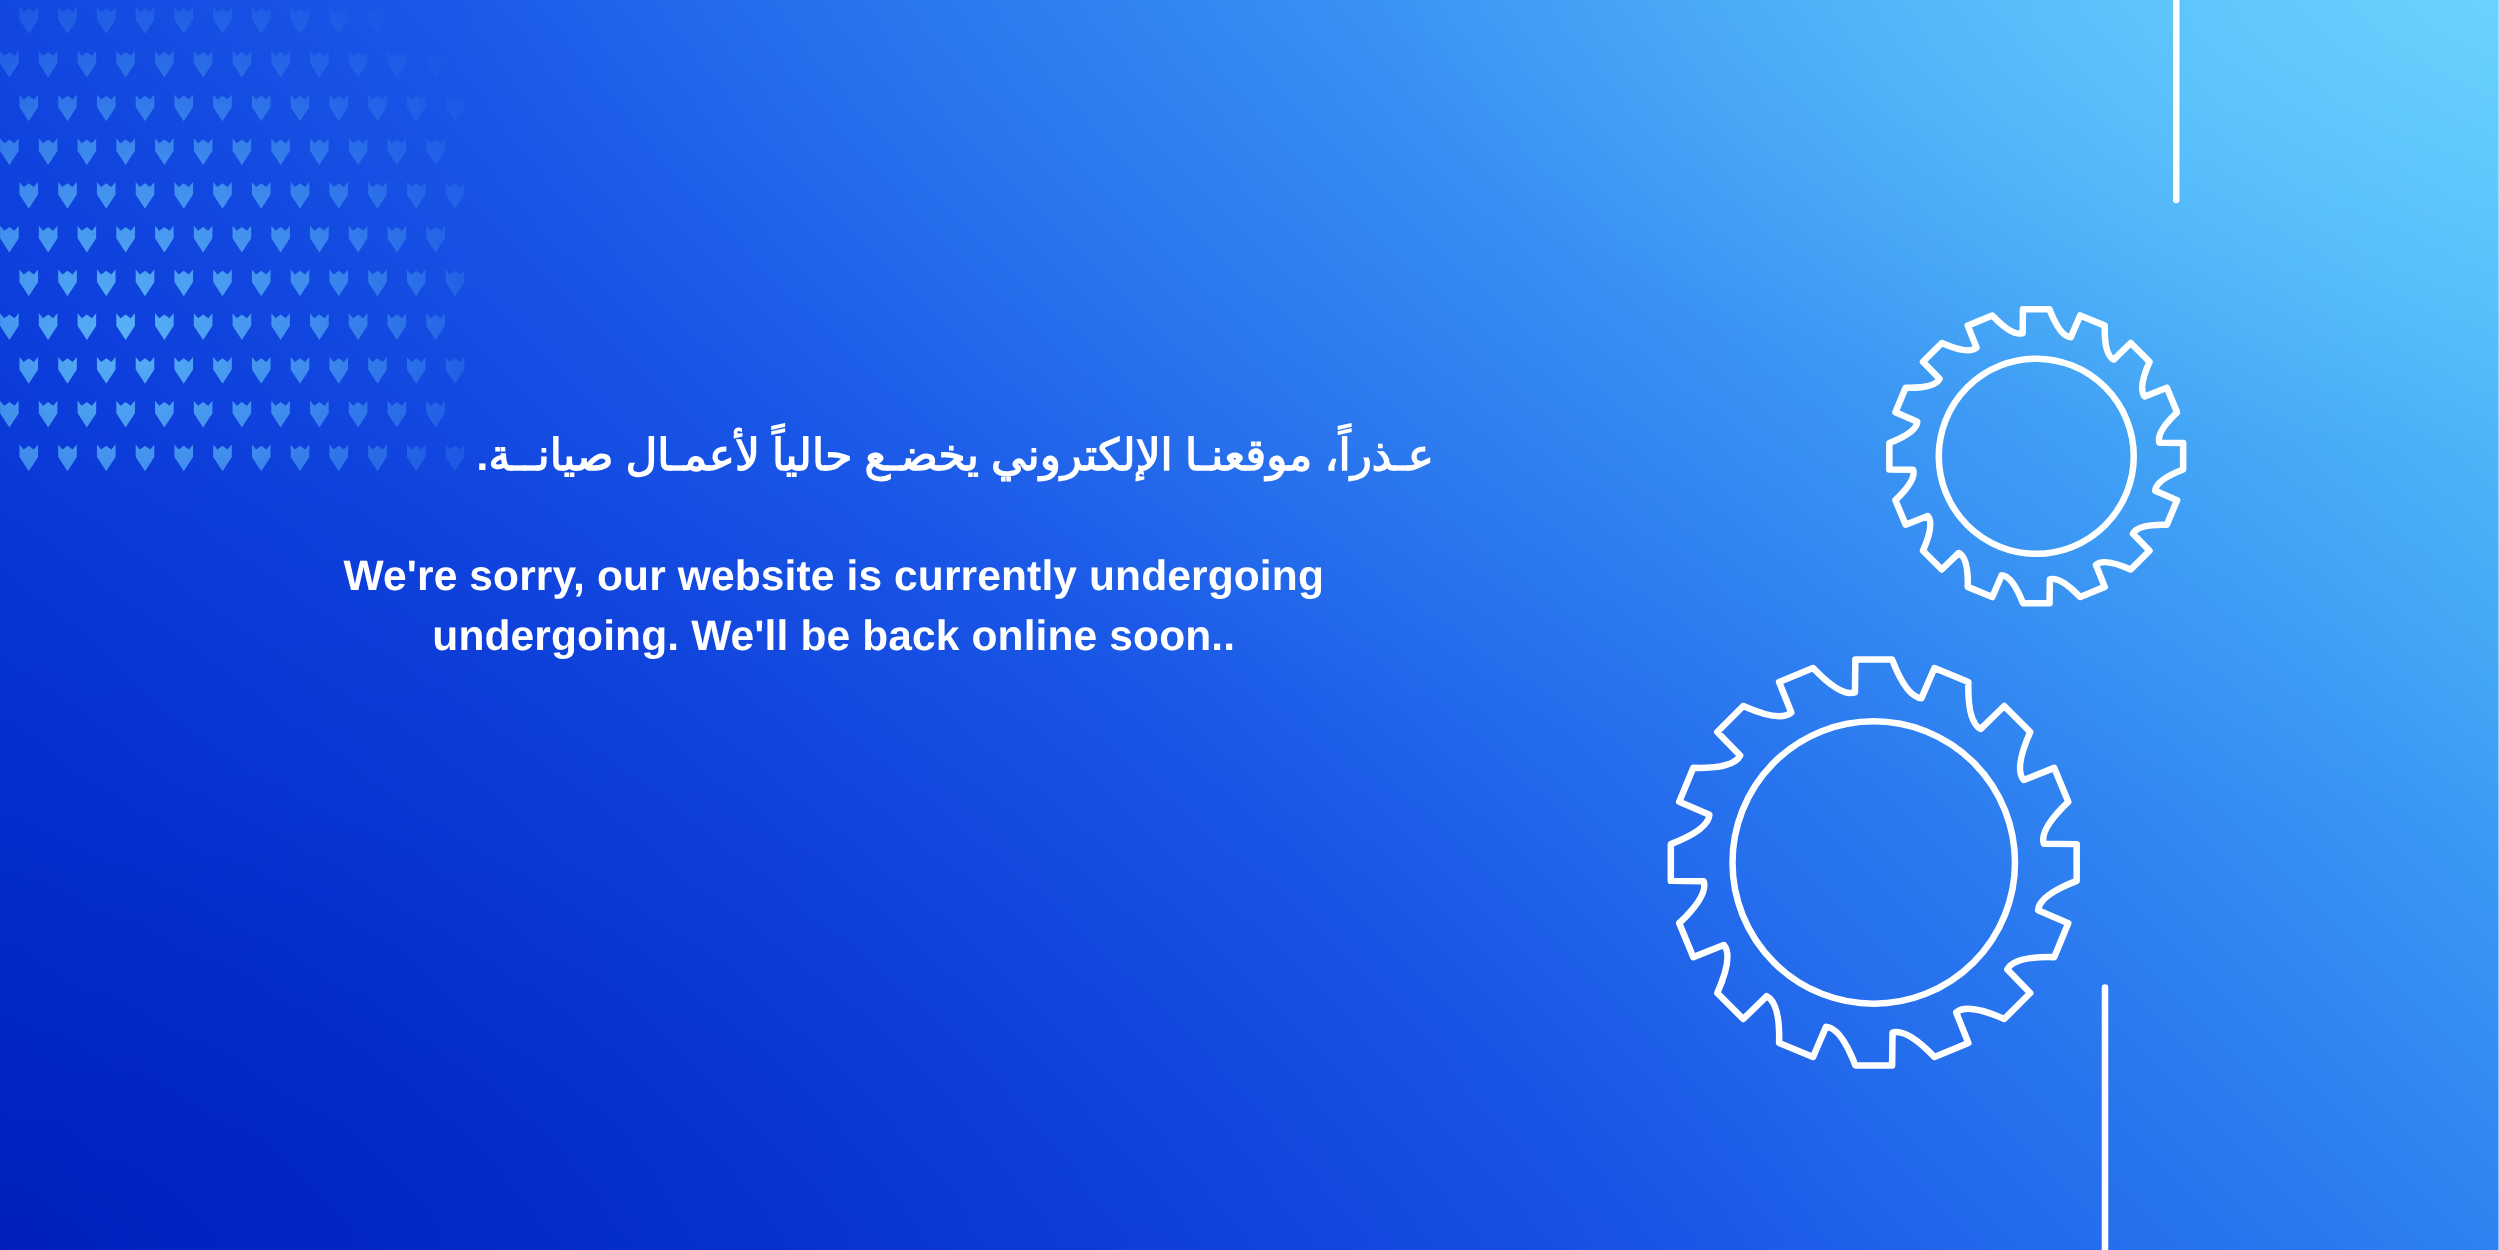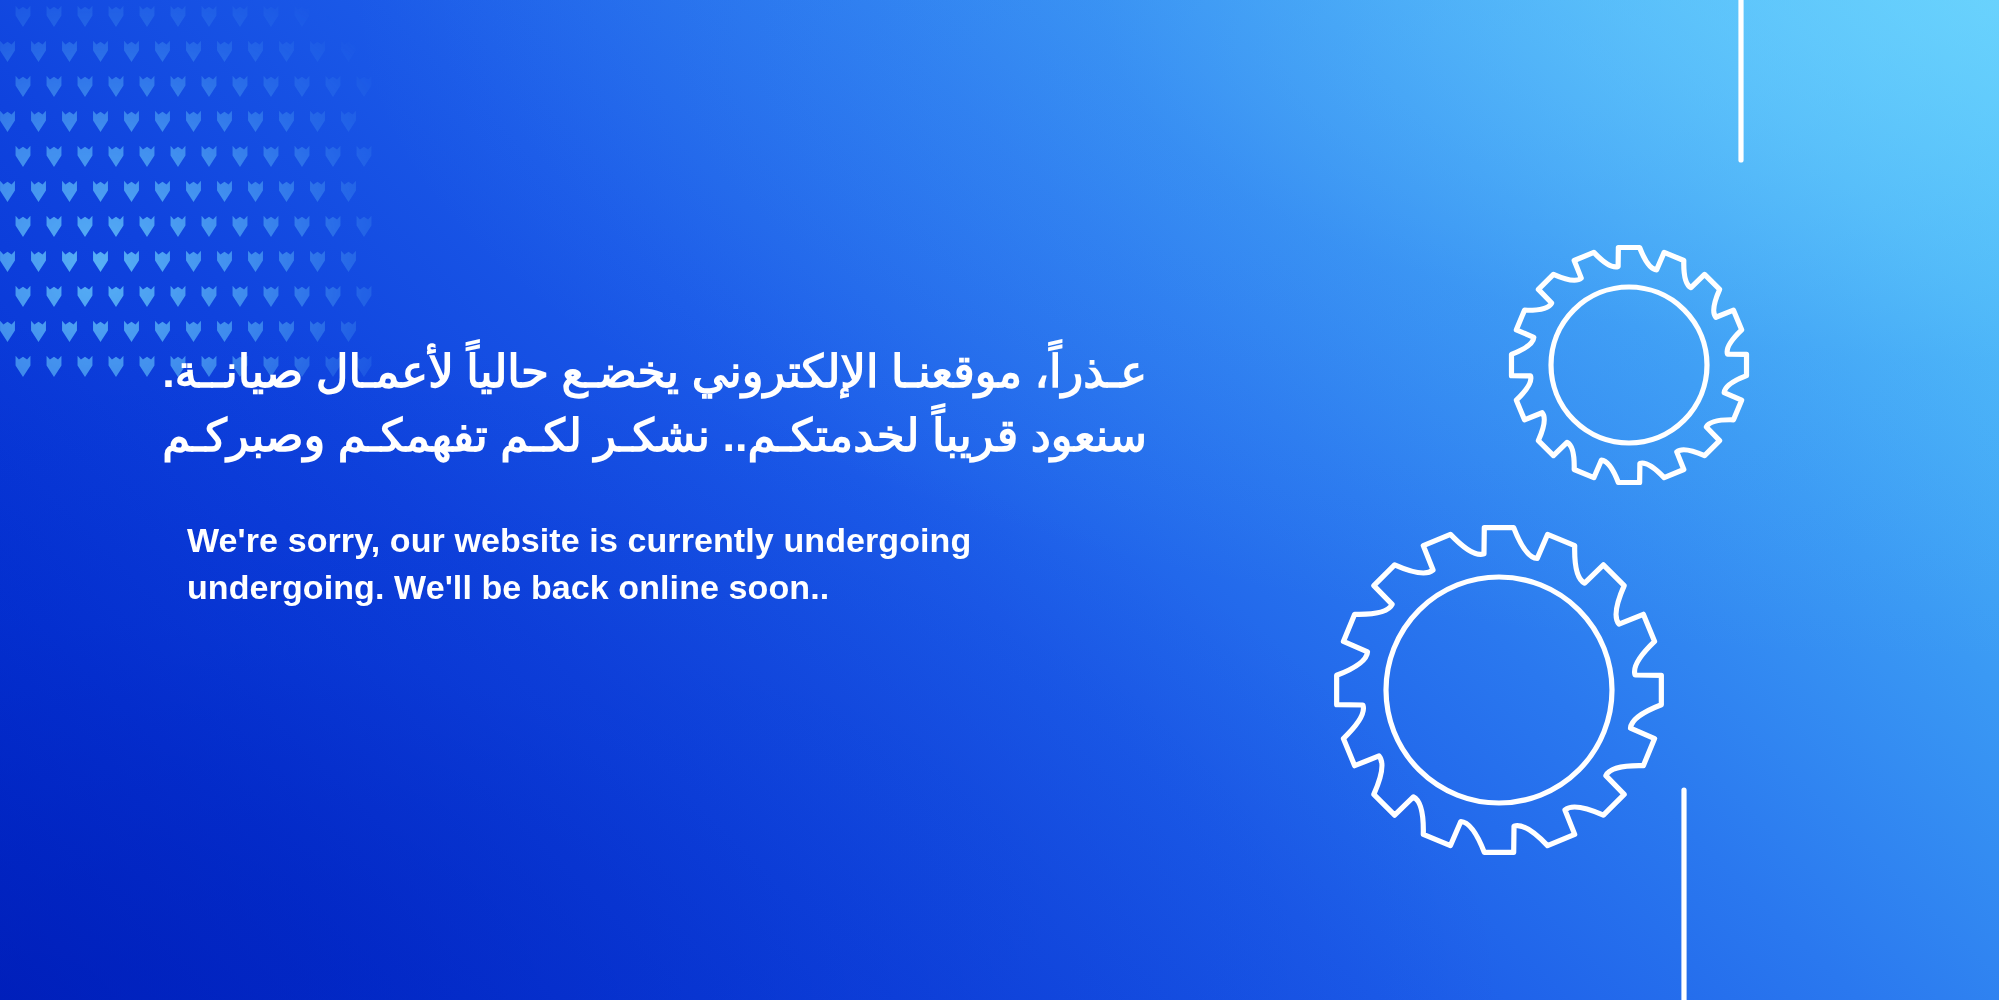--- a/index.html
+++ b/index.html
@@ -59,28 +59,28 @@
   
   #message-block {
     position:absolute;
     left:187px; top:340px;
     width:960px;
   }
   .ar-line {
     direction:rtl;
     text-align:right;
     color:#ffffff;
-    font-size:45px;
+    font-size:35px;
     font-weight:bold;
     line-height:1.43;
     letter-spacing:0px;
     white-space:nowrap;
   }
   #arabic-message { margin-bottom:0; }
-  #english-message { margin-top:48px; }
+  #english-message { margin-top:48px;text-align:center; }
   .en-line {
     color:#ffffff;
     font-size:34px;
     font-weight:bold;
     line-height:1.4;
     letter-spacing:0.1px;
     white-space:nowrap;
   }
 </style>
 </head>
@@ -279,21 +279,20 @@
         </g>
       <circle cx="390" cy="365" r="78"></circle>
       <circle cx="260" cy="690" r="113"></circle>
     </g>
   </svg>
 
   <div id="message-block">
 
     <div id="arabic-message">
       <div class="ar-line">عـذراً، موقعنـا الإلكتروني يخضـع حالياً لأعمـال صيانــة.</div>
-      <div class="ar-line">سنعود قريباً لخدمتكـم.. نشكـر لكـم تفهمكـم وصبركـم</div>
     </div>
 
     <div id="english-message">
       <div class="en-line">We're sorry, our website is currently undergoing</div>
       <div class="en-line">undergoing. We'll be back online soon..</div>
     </div>
 
   </div>
 
 </div>

